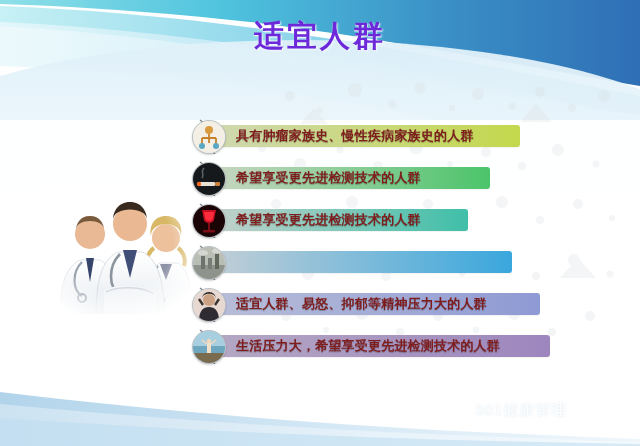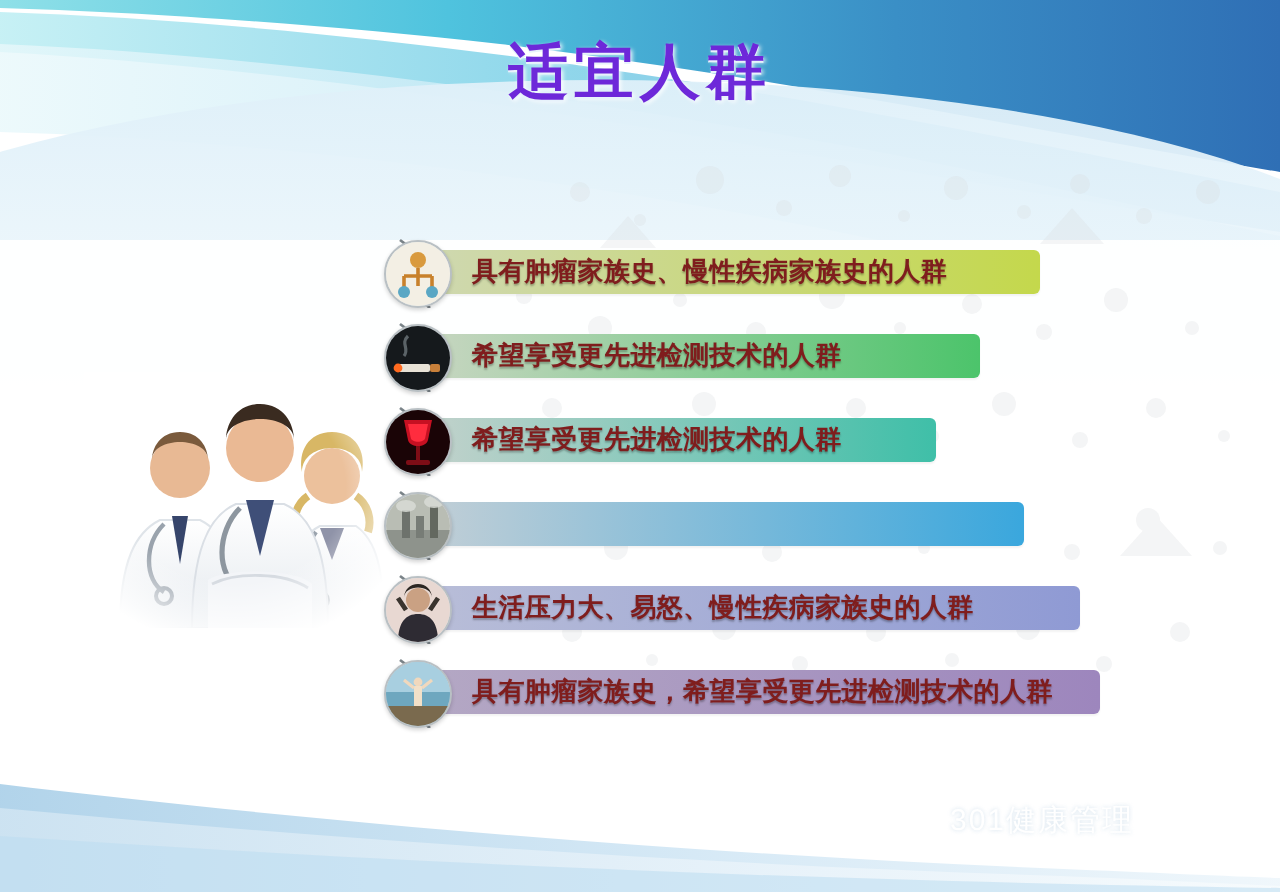--- a/index.html
+++ b/index.html
@@ -340,21 +340,21 @@
         <div class="icon-circle">
           <svg viewBox="0 0 32 32">
             <rect width="32" height="32" fill="#e8d8d2"></rect>
             <circle cx="16" cy="11" r="6" fill="#caa183"></circle>
             <path d="M9,10 C9,3 23,3 23,10 C23,6 20,3 16,3 C12,3 9,6 9,10 Z" fill="#2b2622"></path>
             <path d="M6,32 C6,22 10,18 16,18 C22,18 26,22 26,32 Z" fill="#2e2b33"></path>
             <path d="M10,16 L6,10 M22,16 L26,10" stroke="#3a342f" stroke-width="2.4" fill="none"></path>
           </svg>
         </div>
       </div>
-      <div class="bar-label">生活压力大、易怒、慢性疾病家族史的人群</div>
+      <div class="bar-label">适宜人群、易怒、抑郁等精神压力大的人群</div>
     </div>
 
     <div class="row" style="top:210px">
       <div class="bar" style="width: 340px; background: linear-gradient(to right, rgb(180, 168, 196) 0%, rgb(157, 134, 189) 100%);"></div>
       <div class="icon-wrap">
         <svg class="pin" viewBox="0 0 40 36">
           <line x1="20" y1="30" x2="27" y2="36" stroke="#7b8489" stroke-width="1.4"></line>
           <line x1="20" y1="8" x2="12" y2="2" stroke="#7b8489" stroke-width="1.4"></line>
         </svg>
         <div class="icon-circle">
@@ -362,21 +362,21 @@
             <rect width="32" height="32" fill="#9fc6d8"></rect>
             <rect x="0" y="0" width="32" height="15" fill="#a8cfe0"></rect>
             <rect x="0" y="15" width="32" height="7" fill="#6ea7bf"></rect>
             <rect x="0" y="22" width="32" height="10" fill="#7a6a4e"></rect>
             <circle cx="16" cy="10" r="2.2" fill="#f0d8bd"></circle>
             <path d="M14,12 L18,12 L18,22 L14,22 Z" fill="#f2e0c8"></path>
             <path d="M14,13 L9,9 M18,13 L23,9" stroke="#f0d8bd" stroke-width="1.6" fill="none"></path>
           </svg>
         </div>
       </div>
-      <div class="bar-label">具有肿瘤家族史，希望享受更先进检测技术的人群</div>
+      <div class="bar-label">生活压力大，希望享受更先进检测技术的人群</div>
     </div>
 
   </div>
 
   <div class="watermark">
     <svg class="wm-icon" viewBox="0 0 20 18">
       <ellipse cx="8" cy="7" rx="7" ry="5.8" fill="none" stroke="#ffffff" stroke-width="1.3"></ellipse>
       <path d="M4,12 L3,15 L6.2,13.2" fill="none" stroke="#ffffff" stroke-width="1.3"></path>
       <circle cx="5.6" cy="5.8" r="1" fill="#ffffff"></circle>
       <circle cx="10.2" cy="5.8" r="1" fill="#ffffff"></circle>

